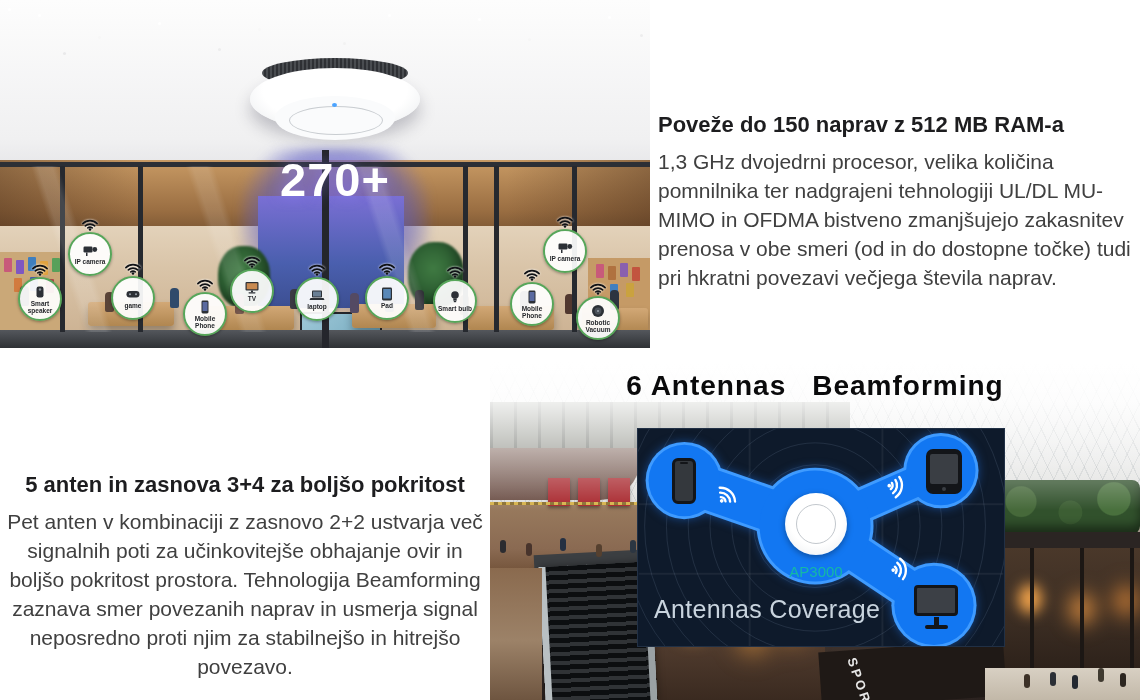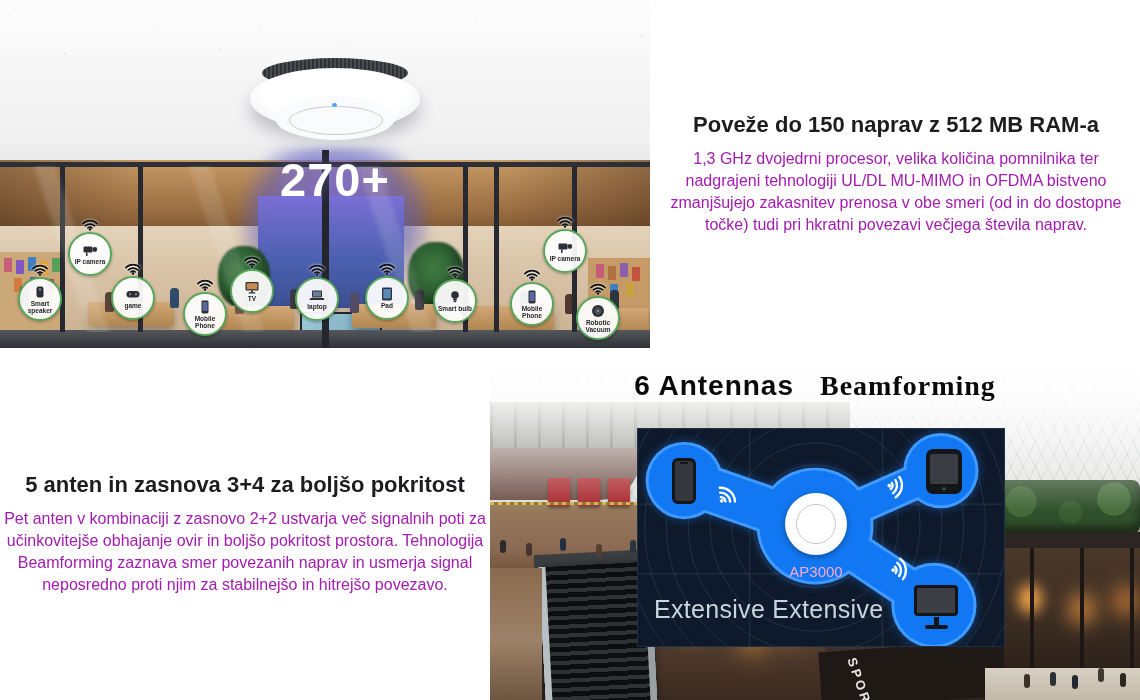--- a/index.html
+++ b/index.html
@@ -71,23 +71,23 @@
   .wifi circle{fill:currentColor;}
   .dev .wifi{width:18px;height:14px;color:#101216;filter:drop-shadow(0 0 1px rgba(255,255,255,.95));margin-bottom:1px;}
   .dev-circle{width:44px;height:44px;border-radius:50%;background:rgba(255,255,255,.93);
     border:2px solid #57a65a;display:flex;flex-direction:column;align-items:center;justify-content:center;
     box-shadow:0 1px 3px rgba(0,0,0,.35);box-sizing:border-box;}
   .dev-icon svg{width:16px;height:16px;display:block;}
   .dev-icon svg *{fill:#2c3036;}
   .dev-label{font-size:6.5px;line-height:1.08;color:#26282c;text-align:center;font-weight:700;max-width:38px;}
 
   
-  .text-ram{position:absolute;left:658px;top:112px;width:476px;text-align:center;}
+  .text-ram{position:absolute;left:658px;top:112px;width:476px;}
   .feat-h{margin:0;font-size:22px;font-weight:700;color:#1d1d1f;}
-  .feat-p{margin:10px 0 0;font-size:16px;line-height:1.38;color:#a21caf;}
+  .feat-p{margin:10px 0 0;font-size:21px;line-height:1.38;color:#404040;}
 
   
   .text-cov{position:absolute;left:4px;top:472px;width:482px;text-align:center;}
 
   
   .photo-mall{position:absolute;left:490px;top:352px;width:650px;height:348px;overflow:hidden;
     background:linear-gradient(180deg,#ffffff,#eceff0 16%,#ddddda 30%,#b4a79c 48%,#7d6a60 62%,#453831 78%,#2b221f 100%);}
   .lattice{position:absolute;left:0;top:0;width:650px;height:150px;
     background:repeating-linear-gradient(64deg,rgba(140,150,155,0) 0 10px,rgba(140,150,155,.3) 10px 11px),
                repeating-linear-gradient(-64deg,rgba(150,158,162,0) 0 10px,rgba(150,158,162,.3) 10px 11px),
@@ -127,42 +127,42 @@
   .floorR{position:absolute;left:495px;top:316px;width:155px;height:32px;background:linear-gradient(180deg,#d8d0c3,#c2b8a8);z-index:3;}
   .shoppersR{position:absolute;left:560px;top:320px;width:6px;height:14px;background:#2b2f36;border-radius:3px;z-index:4;
     box-shadow:-26px 2px 0 #3c3127,22px 3px 0 #232830,48px -4px 0 #3f3a30,70px 1px 0 #2c2620;}
   .sportband{position:absolute;left:330px;top:294px;width:185px;height:56px;background:#1f1916;transform:rotate(-4deg);z-index:2;}
   .sport{position:absolute;left:40px;top:6px;color:#e8e8e8;font-size:13px;font-weight:700;letter-spacing:3px;
     transform:rotate(75deg);transform-origin:left top;}
   .whitefade{position:absolute;left:0;top:0;width:650px;height:165px;z-index:4;
     background:linear-gradient(180deg,#fff 6%,rgba(255,255,255,.88) 30%,rgba(255,255,255,0) 96%);}
   .antenna-title{position:absolute;left:0;top:18px;width:650px;text-align:center;z-index:11;margin:0;
     font-size:28px;font-weight:800;letter-spacing:1px;color:#0a0a0b;}
-  .antenna-title span + span{margin-left:26px;font-family:Liberation Serif, serif;}
+  .antenna-title span + span{margin-left:26px;}
 
   
   .diagram{position:absolute;left:147px;top:76px;width:368px;height:219px;z-index:10;overflow:hidden;
     background:#0e1a2b;border:1px solid rgba(120,150,190,.18);box-sizing:border-box;}
   .dg-svg{position:absolute;left:0;top:0;width:100%;height:100%;}
   #grid line{stroke:rgba(255,255,255,.06);stroke-width:2;}
   #rings circle{fill:none;stroke:rgba(175,200,235,.13);stroke-width:1;}
   #blob{filter:drop-shadow(0 0 5px rgba(30,110,220,.55));}
   .dg-dev{position:absolute;box-sizing:border-box;}
   .dg-phone{left:34px;top:29px;width:24px;height:46px;background:#34383d;border:3px solid #131519;border-radius:6px;}
   .dg-phone:before{content:"";position:absolute;left:5px;top:1px;width:8px;height:2px;background:#131519;border-radius:1px;}
   .dg-tablet{left:288px;top:20px;width:36px;height:45px;background:#131519;border-radius:7px;}
   .dg-tablet:before{content:"";position:absolute;left:4px;top:5px;width:28px;height:30px;background:#3a3e44;border-radius:2px;}
   .dg-tablet:after{content:"";position:absolute;left:16px;bottom:3px;width:4px;height:4px;border-radius:50%;background:#3a3e44;}
   .dg-monitor{left:276px;top:156px;width:44px;height:31px;background:#3c4046;border:3px solid #131519;border-radius:4px;}
   .mon-stand{position:absolute;left:17px;top:29px;width:5px;height:8px;background:#131519;}
   .mon-base{position:absolute;left:8px;top:37px;width:23px;height:4px;border-radius:2px;background:#131519;}
   .dg-ap{position:absolute;left:147px;top:64px;width:62px;height:62px;border-radius:50%;
     background:radial-gradient(circle at 50% 42%,#ffffff 55%,#e8ebee);box-shadow:0 2px 6px rgba(0,0,0,.35);}
   .dg-ap:after{content:"";position:absolute;inset:11px;border:1px solid #c3c8cd;border-radius:50%;}
-  .dg-ap-label{position:absolute;left:118px;top:134px;width:120px;text-align:center;font-size:15px;color:#f9a8d4;}
+  .dg-ap-label{position:absolute;left:118px;top:134px;width:120px;text-align:center;font-size:15px;color:#14b8a6;}
   .dg-caption{position:absolute;left:16px;top:166px;font-size:25px;font-weight:400;color:#c9d4de;letter-spacing:.3px;}
   .dg-wifi{position:absolute;width:26px;height:20px;color:#fff;}
   .dg-wifi .wifi{width:100%;height:100%;}
   .dg-w1{left:76px;top:56px;transform:rotate(42deg);}
   .dg-w2{left:246px;top:48px;transform:rotate(100deg);}
   .dg-w3{left:250px;top:130px;transform:rotate(82deg);}
 </style>
 </head>
 <body>
 
@@ -509,16 +509,16 @@
             <circle cx="12" cy="16.3" r="1.7"></circle>
           </svg></span>
       <span class="dg-wifi dg-w3"><svg class="wifi" viewBox="0 0 24 18">
             <path d="M2.5 8.5a13.5 13.5 0 0 1 19 0"></path>
             <path d="M5.8 11.6a9 9 0 0 1 12.4 0"></path>
             <path d="M9.1 14.3a4.6 4.6 0 0 1 5.8 0"></path>
             <circle cx="12" cy="16.3" r="1.7"></circle>
           </svg></span>
       <div class="dg-ap"></div>
       <div class="dg-ap-label">AP3000</div>
-      <div class="dg-caption">Extensive Extensive</div>
+      <div class="dg-caption">Antennas Coverage</div>
     </div>
   </section>
 </div>
 
 </body></html>

